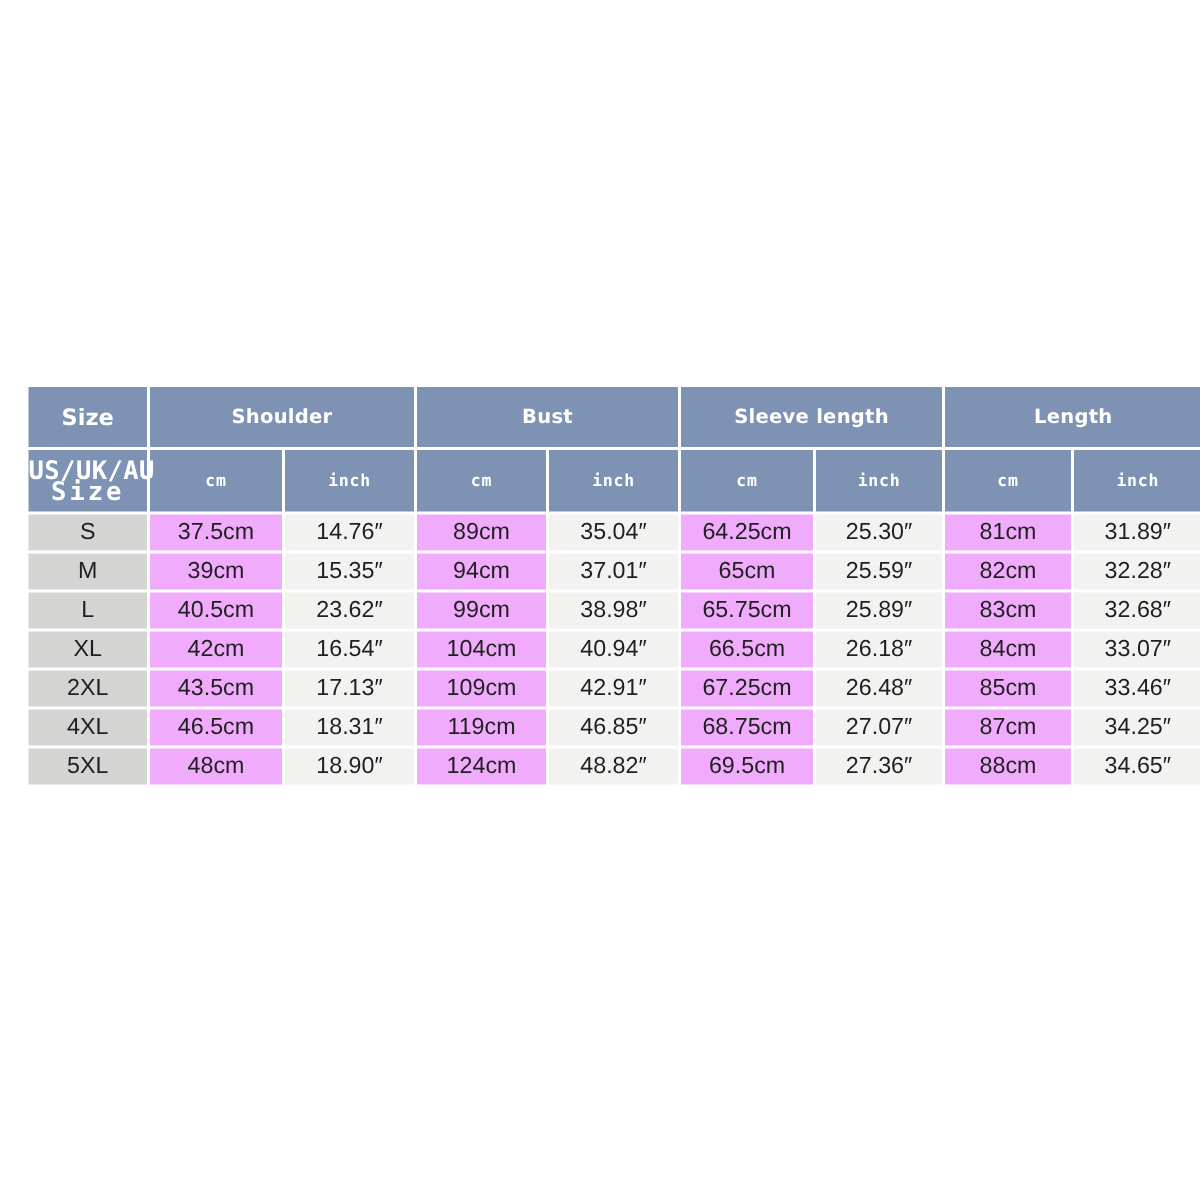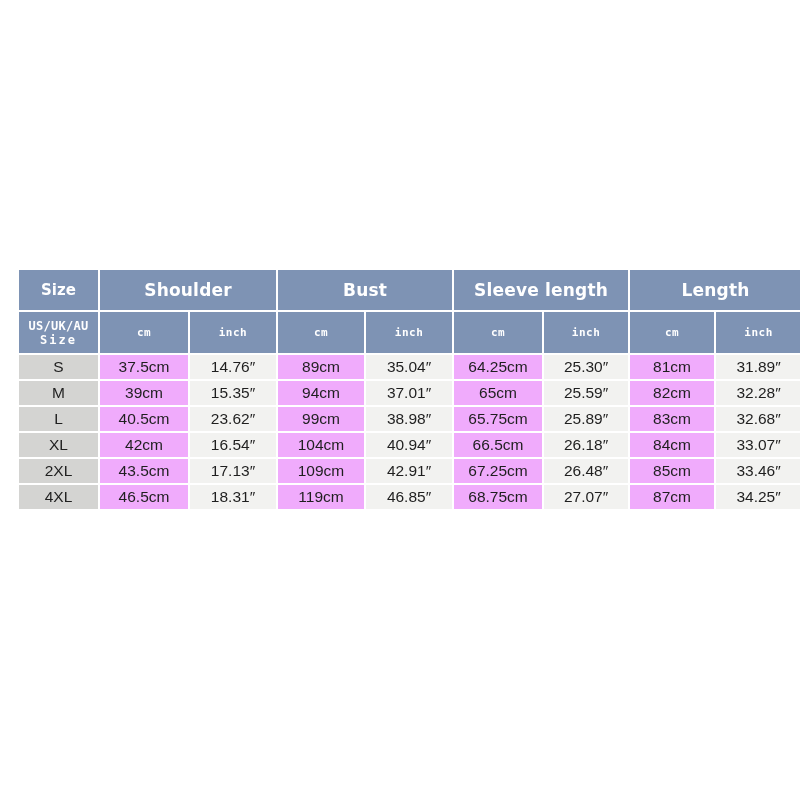--- a/index.html
+++ b/index.html
@@ -10,21 +10,21 @@
     width: 800px;
     height: 800px;
     background: #ffffff;
     font-family: "Liberation Sans", sans-serif;
     overflow: hidden;
   }
 
   #chart-wrap {
     position: absolute;
     left: 17px;
-    top: 268px;
+    top: 256px;
     width: 766px;
   }
 
   table.size-chart {
     border-collapse: separate;
     border-spacing: 2px 2px;
     width: 766px;
     table-layout: fixed;
   }
 
@@ -37,21 +37,21 @@
     white-space: nowrap;
   }
 
   
   th.group-head {
     background: #7e93b4;
     color: #ffffff;
     height: 40px;
     font-family: "DejaVu Sans", sans-serif;
     font-weight: bold;
-    font-size: 17px;
+    font-size: 13px;
     letter-spacing: 0.2px;
   }
   th.unit-head {
     background: #7e93b4;
     color: #ffffff;
     height: 41px;
     font-family: "DejaVu Sans Mono", monospace;
     font-weight: bold;
     font-size: 11px;
     letter-spacing: 0.5px;
@@ -63,21 +63,21 @@
     font-family: "DejaVu Sans", sans-serif;
     font-weight: bold;
     font-size: 15px;
   }
   th.sizesub-head {
     background: #7e93b4;
     color: #ffffff;
     height: 41px;
     font-family: "DejaVu Sans Mono", monospace;
     font-weight: bold;
-    font-size: 12px;
+    font-size: 17px;
     line-height: 14px;
     letter-spacing: 0.3px;
   }
   th.sizesub-head .l2 {
     letter-spacing: 2px;
   }
 
   
   td {
     height: 24px;
@@ -194,15 +194,26 @@
         <td class="size-cell">4XL</td>
         <td class="cm-cell">46.5cm</td>
         <td class="inch-cell">18.31″</td>
         <td class="cm-cell">119cm</td>
         <td class="inch-cell">46.85″</td>
         <td class="cm-cell">68.75cm</td>
         <td class="inch-cell">27.07″</td>
         <td class="cm-cell">87cm</td>
         <td class="inch-cell">34.25″</td>
       </tr>
+      <tr>
+        <td class="size-cell">5XL</td>
+        <td class="cm-cell">48cm</td>
+        <td class="inch-cell">18.90″</td>
+        <td class="cm-cell">124cm</td>
+        <td class="inch-cell">48.82″</td>
+        <td class="cm-cell">69.5cm</td>
+        <td class="inch-cell">27.36″</td>
+        <td class="cm-cell">88cm</td>
+        <td class="inch-cell">34.65″</td>
+      </tr>
     </tbody>
   </table>
 </div>
 
 </body></html>

